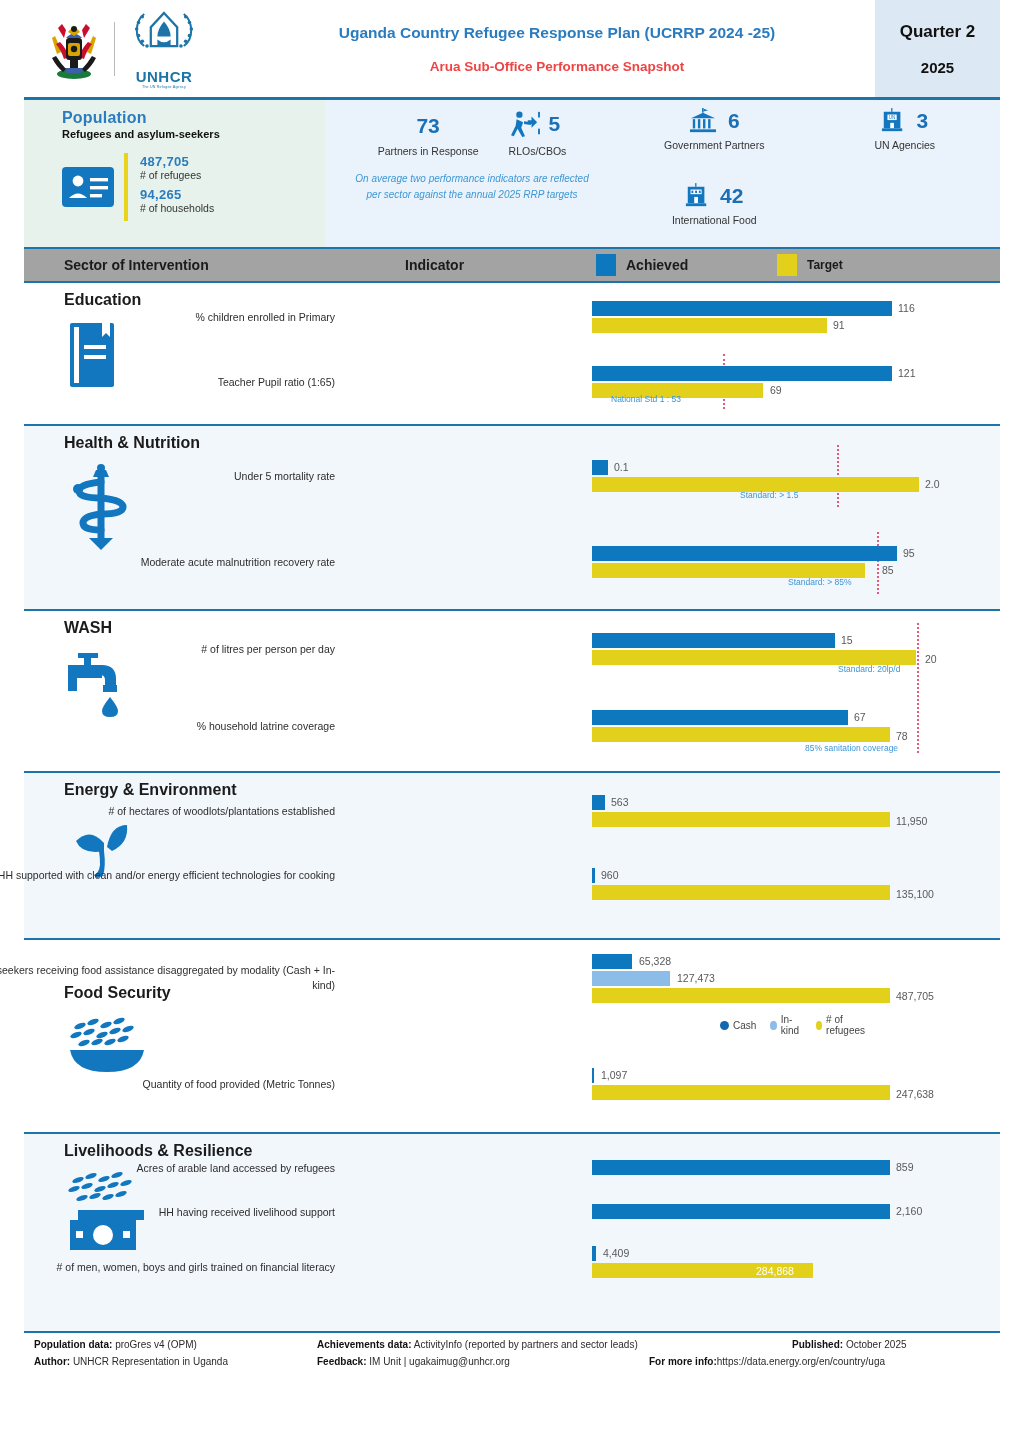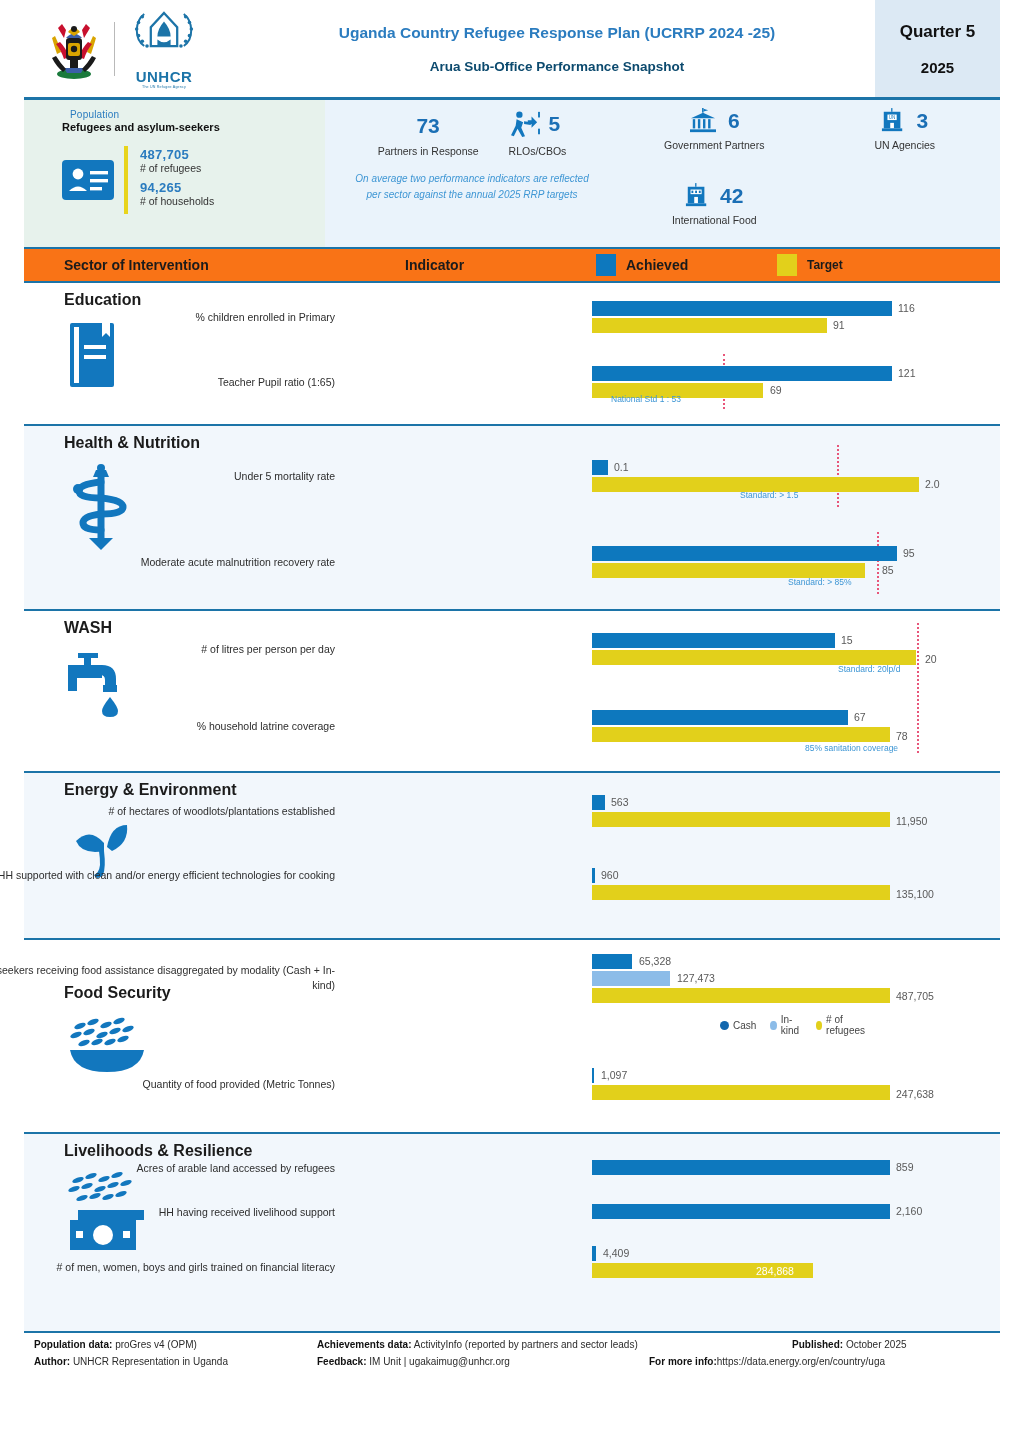--- a/index.html
+++ b/index.html
@@ -21,32 +21,32 @@
   }
   .logos { width: 215px; display: flex; align-items: center; padding-left: 22px; gap: 12px; }
   .uganda-emblem { width: 56px; height: 66px; }
   .logo-div { width: 1px; height: 54px; background: #b9b9b9; }
   .unhcr-logo { width: 74px; text-align: center; }
   .unhcr-logo svg { display:block; margin: 0 auto; }
   .unhcr-word { font-size: 15px; font-weight: bold; color: #1C74A8; letter-spacing: .5px; line-height: 1.1; margin-top: 17px;}
   .unhcr-sub { font-size: 3.6px; color: #1C74A8; letter-spacing: .2px; }
   .title-block { flex: 1; display: flex; flex-direction: column; align-items: center; justify-content: center; gap: 17px; }
   .main-title { font-size: 15.5px; font-weight: bold; color: #2B7CBF; text-align: center; }
-  .sub-title { font-size: 13.5px; font-weight: bold; color: #0c4a6e; text-align: center;}
+  .sub-title { font-size: 13.5px; font-weight: bold; color: #ef4444; text-align: center;}
   .quarter-box {
     width: 125px; background: #DCE9F4; display: flex; flex-direction: column;
     align-items: center; justify-content: center; gap: 17px;
   }
   .q-line1 { font-size: 17px; font-weight: bold; color: #111; }
   .q-line2 { font-size: 15px; font-weight: bold; color: #111; }
 
   
   .stats { display: flex; height: 147px; }
   .pop-panel { width: 301px; background: #E7F2EC; padding: 9px 0 0 38px; }
-  .pop-title { font-size: 10px; font-weight: normal; color: #2B7CBF; letter-spacing:.2px;margin-left:8px;}
+  .pop-title { font-size: 16px; font-weight: bold; color: #2B7CBF; letter-spacing:.2px;}
   .pop-sub { font-size: 11px; font-weight: bold; color: #111; margin-top: 1px;}
   .pop-body { display: flex; align-items: center; margin-top: 13px; gap: 10px;}
   .id-icon { width: 52px; height: 40px; flex: none; }
   .ybar { width: 4px; height: 68px; background: #E8D41C; flex:none; }
   .pop-nums { padding-left: 2px; }
   .pop-val { font-size: 13px; font-weight: bold; color: #2B7CBF; letter-spacing:.3px;}
   .pop-lbl { font-size: 10.5px; color: #333; margin-bottom: 6px; }
 
   .partner-panel {
     width: 294px; background: #EAF3FB; position: relative;
@@ -63,21 +63,21 @@
   }
 
   .ngo-panel { flex: 1; background: #EAF3FB; display: flex; flex-wrap: wrap; padding-top: 8px;}
   .ngo-cell { width: 50%; text-align: center; }
   .ngo-iconnum { display: flex; align-items: center; justify-content: center; gap: 11px; }
   .ngo-num { font-size: 21px; font-weight: bold; color: #1B6FB5; }
   .ngo-lbl { font-size: 10.5px; color: #333; margin-top: 5px; }
 
   
   .legendbar {
-    height: 34px; background: #f97316; display: flex; align-items: center;
+    height: 34px; background: #a3a3a3; display: flex; align-items: center;
     border-top: 2px solid #1C74A8; position: relative;
   }
   .lg-sector { position:absolute; left: 40px; font-size: 14px; font-weight: bold; color: #1b1b1b;}
   .lg-ind { position:absolute; left: 381px; font-size: 14px; font-weight: bold; color: #1b1b1b;}
   .lg-sw { position: absolute; width: 20px; height: 22px; }
   .lg-sw.blue { left: 572px; background: #0D78BE; }
   .lg-sw.yel  { left: 753px; background: #E2D01B; }
   .lg-achieved { position: absolute; left: 602px; font-size: 14px; font-weight: bold; color: #1b1b1b;}
   .lg-target { position: absolute; left: 783px; font-size: 12px; font-weight: bold; color: #1b1b1b;}
 
@@ -187,21 +187,21 @@
         </svg>
         <div class="unhcr-word">UNHCR</div>
         <div class="unhcr-sub">The UN Refugee Agency</div>
       </div>
     </div>
     <div class="title-block">
       <div class="main-title">Uganda Country Refugee Response Plan (UCRRP 2024 -25)</div>
       <div class="sub-title">Arua Sub-Office Performance Snapshot</div>
     </div>
     <div class="quarter-box">
-      <div class="q-line1">Quarter 5</div>
+      <div class="q-line1">Quarter 2</div>
       <div class="q-line2">2025</div>
     </div>
   </div>
 
   <div class="stats">
 
     <div class="pop-panel">
       <div class="pop-title">Population</div>
       <div class="pop-sub">Refugees and asylum-seekers</div>
       <div class="pop-body">

